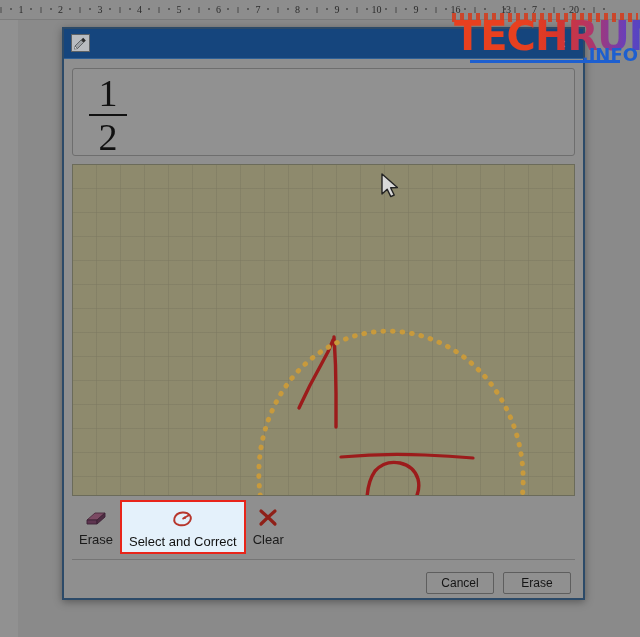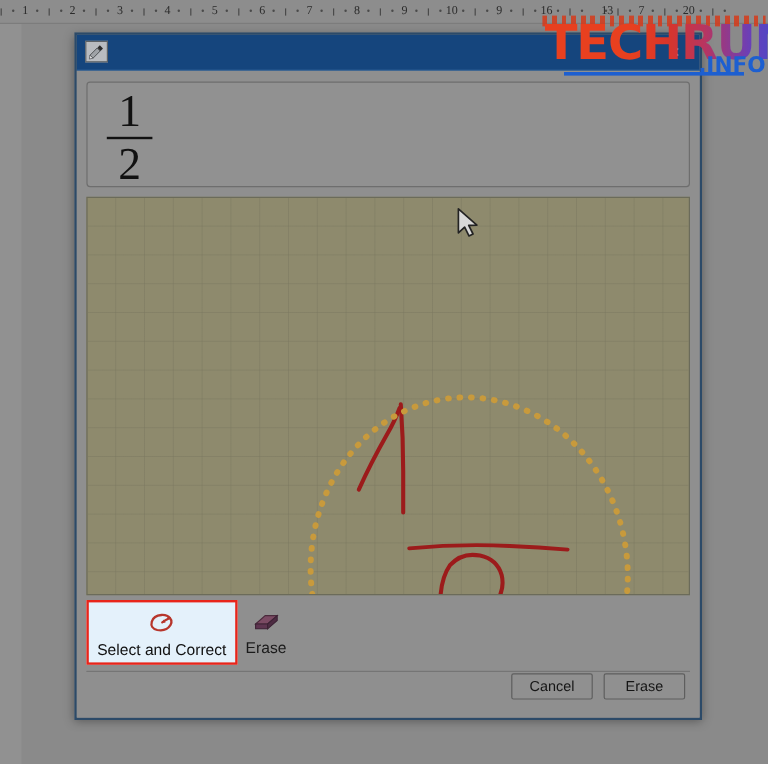--- a/index.html
+++ b/index.html
@@ -264,21 +264,21 @@
 
   
   #dialog-footer {
     position: absolute;
     left: 8px; top: 500px;
     width: 503px; height: 36px;
     border-top: 1px solid #757575;
   }
   #footer-buttons {
     position: absolute;
-    right: 4px; top: 1px;
+    right: 4px; top: 12px;
     display: flex;
     gap: 9px;
   }
   .dlg-btn {
     width: 68px; height: 22px;
     background: #909090;
     border: 1px solid #5e5e5e;
     border-radius: 2px;
     font-size: 12px;
     color: #151515;
@@ -418,42 +418,53 @@
       </svg>
 
       <svg id="mouse-cursor" viewBox="0 0 503 332">
         <path d="M309 9 L309 29 L314.2 24.2 L317.8 31.6 L321.2 30 L317.6 22.8 L324.4 22.6 Z" fill="#d9d9d9" stroke="#232323" stroke-width="1.4" stroke-linejoin="round"></path>
       </svg>
     </div>
 
     <div id="tool-strip">
 
 
+      <div class="tool-btn">
+        <span class="tool-icon">
+          <svg width="26" height="22" viewBox="0 0 26 22" aria-hidden="true">
+            <path d="M4 14 L12 7 L22 7 L14 14 Z" fill="#7b4a63" stroke="#4a2b3c" stroke-width="0.9"></path>
+            <path d="M4 14 L14 14 L14 18 L4 18 Z" fill="#5e3550" stroke="#3d2235" stroke-width="0.9"></path>
+            <path d="M14 14 L22 7 L22 11 L14 18 Z" fill="#4e2c43" stroke="#3d2235" stroke-width="0.9"></path>
+          </svg>
+        </span>
+        <span class="tool-label">Erase</span>
+      </div>
+
       <div class="tool-btn is-active">
         <span class="tool-icon">
           <svg width="30" height="24" viewBox="0 0 30 24" aria-hidden="true">
             <path d="M20 7 Q24.5 9.5 22 14 Q18.5 19.5 11 18 Q5 16.5 6.5 11 Q8 6 14.5 5.5 Q19.5 5.2 21.5 8" fill="none" stroke="#b7362c" stroke-width="1.9" stroke-linecap="round"></path>
             <path d="M21.5 8 Q18 9.6 15.2 11.6" fill="none" stroke="#b7362c" stroke-width="1.9" stroke-linecap="round"></path>
             <path d="M16.5 9.2 L15 11.8 L18 11.9 Z" fill="#b7362c"></path>
           </svg>
         </span>
         <span class="tool-label">Select and Correct</span>
       </div>
 
       <div class="tool-btn">
         <span class="tool-icon">
-          <svg width="26" height="22" viewBox="0 0 26 22" aria-hidden="true">
-            <path d="M4 14 L12 7 L22 7 L14 14 Z" fill="#7b4a63" stroke="#4a2b3c" stroke-width="0.9"></path>
-            <path d="M4 14 L14 14 L14 18 L4 18 Z" fill="#5e3550" stroke="#3d2235" stroke-width="0.9"></path>
-            <path d="M14 14 L22 7 L22 11 L14 18 Z" fill="#4e2c43" stroke="#3d2235" stroke-width="0.9"></path>
+          <svg width="26" height="24" viewBox="0 0 26 24" aria-hidden="true">
+            <g stroke="#8f2018" stroke-width="3.2" stroke-linecap="round">
+              <path d="M6 6 Q13 12 20 19"></path>
+              <path d="M20 6 Q13 12 6 19"></path>
+            </g>
           </svg>
         </span>
-        <span class="tool-label">Erase</span>
+        <span class="tool-label">Clear</span>
       </div>
-
 
     </div>
 
     <div id="dialog-footer">
       <div id="footer-buttons">
         <div class="dlg-btn">Cancel</div>
         <div class="dlg-btn">Erase</div>
       </div>
     </div>
 

